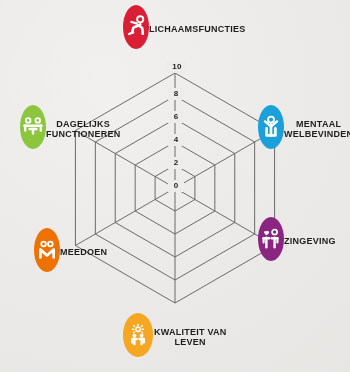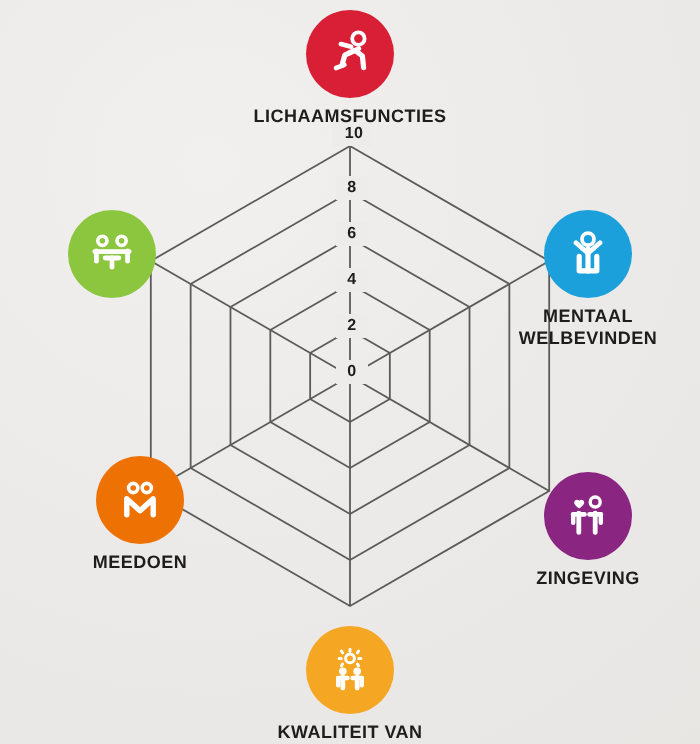--- a/index.html
+++ b/index.html
@@ -53,21 +53,21 @@
     letter-spacing: 0.2px;
   }
   .tick-halo {
     fill: #edecea;
   }
 
   
   .node {
     position: absolute;
     display: flex;
-    flex-direction: column;
+    flex-direction: row;
     align-items: center;
     width: 104px;
     margin-left: -52px;
   }
   .node-badge {
     width: 44px;
     height: 44px;
     border-radius: 50%;
     display: flex;
     align-items: center;
@@ -86,21 +86,21 @@
     color: #1d1d1b;
     text-align: center;
     line-height: 10.5px;
     text-transform: uppercase;
     white-space: pre-line;
   }
 
   
   #node-lichaamsfuncties { left: 175px; top: 5px; }
   #node-mentaal-welbevinden { left: 320px; top: 105px; }
-  #node-zingeving { left: 320px; top: 236px; }
+  #node-zingeving { left: 320px; top: 217px; }
   #node-kwaliteit-van-leven { left: 175px; top: 313px; }
   #node-meedoen { left: 44px; top: 228px; }
   #node-dagelijks-functioneren { left: 30px; top: 105px; }
 
   
   #node-mentaal-welbevinden, #node-zingeving { margin-left: -62px; width: 72px; }
   #node-meedoen, #node-dagelijks-functioneren { margin-left: -10px; width: 72px; }
 </style>
 </head>
 <body>
@@ -235,15 +235,17 @@
       <svg width="26" height="26" viewBox="0 0 26 26">
         <circle cx="8.2" cy="6.4" r="2.3" fill="none" stroke="#fff" stroke-width="1.8"></circle>
         <circle cx="17.8" cy="6.4" r="2.3" fill="none" stroke="#fff" stroke-width="1.8"></circle>
         <path d="M5.2 11.4 L5.2 16.6" fill="none" stroke="#fff" stroke-width="2.4" stroke-linecap="round"></path>
         <path d="M20.8 11.4 L20.8 16.6" fill="none" stroke="#fff" stroke-width="2.4" stroke-linecap="round"></path>
         <path d="M4.4 11.8 L21.6 11.8" fill="none" stroke="#fff" stroke-width="2.4" stroke-linecap="round"></path>
         <path d="M9.6 15.0 L16.4 15.0" fill="none" stroke="#fff" stroke-width="2.4" stroke-linecap="round"></path>
         <path d="M13 15.0 L13 19.6" fill="none" stroke="#fff" stroke-width="2.4" stroke-linecap="round"></path>
       </svg>
     </div>
+    <div class="node-label">DAGELIJKS
+FUNCTIONEREN</div>
   </div>
 
 </div>
 
 </body></html>

